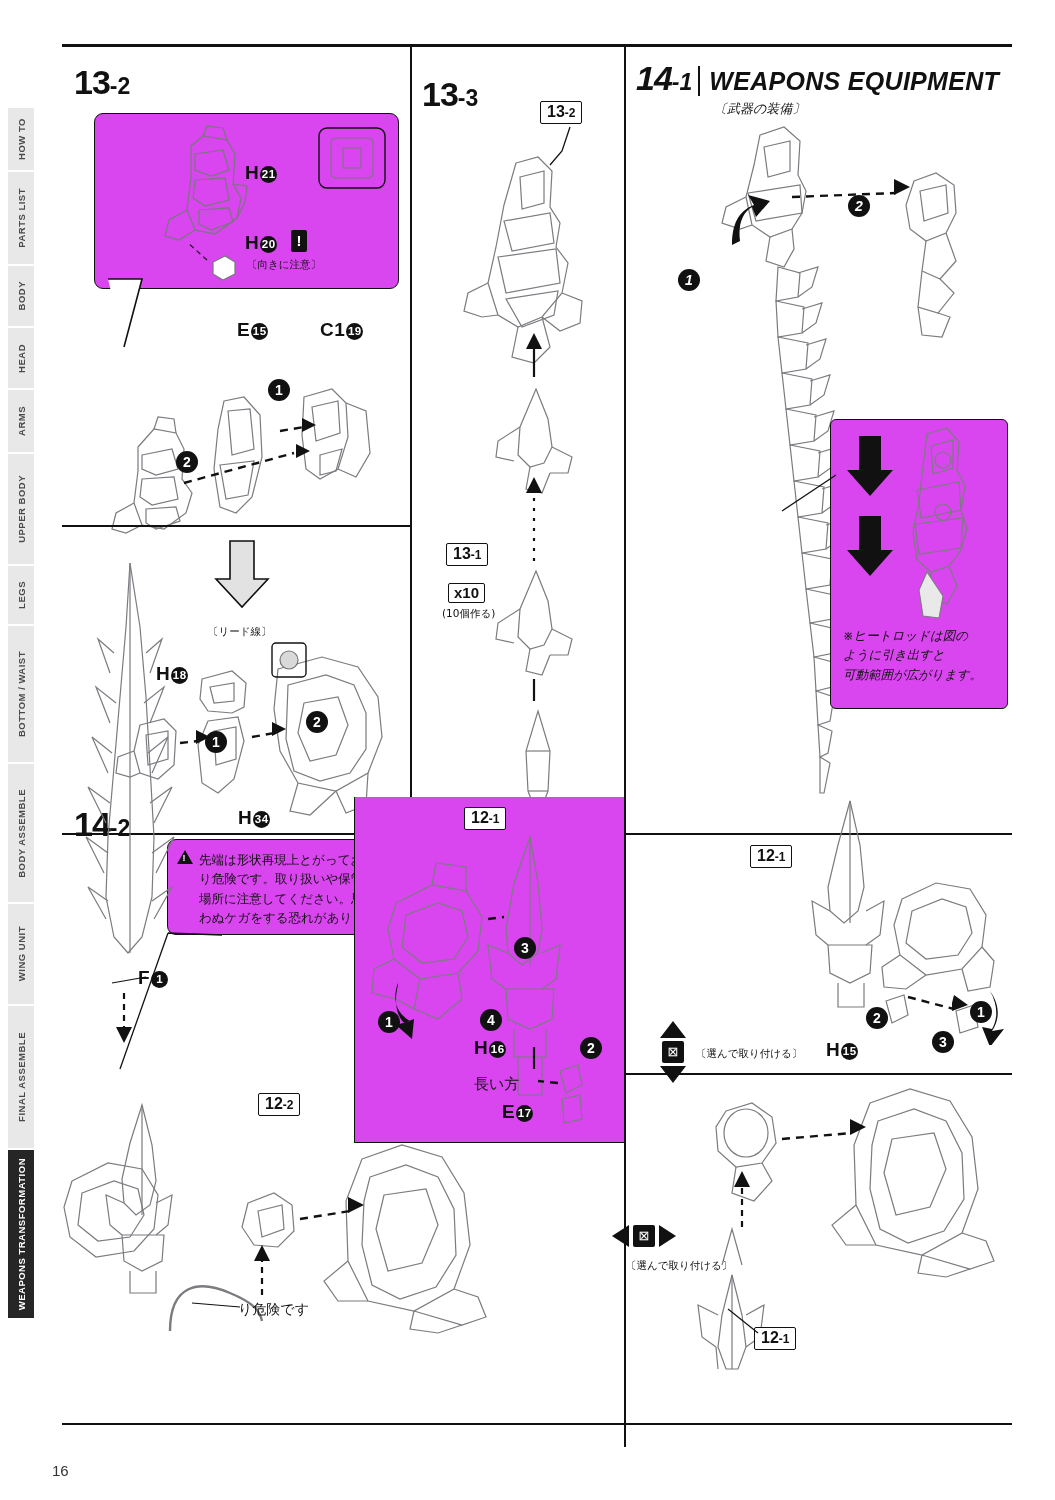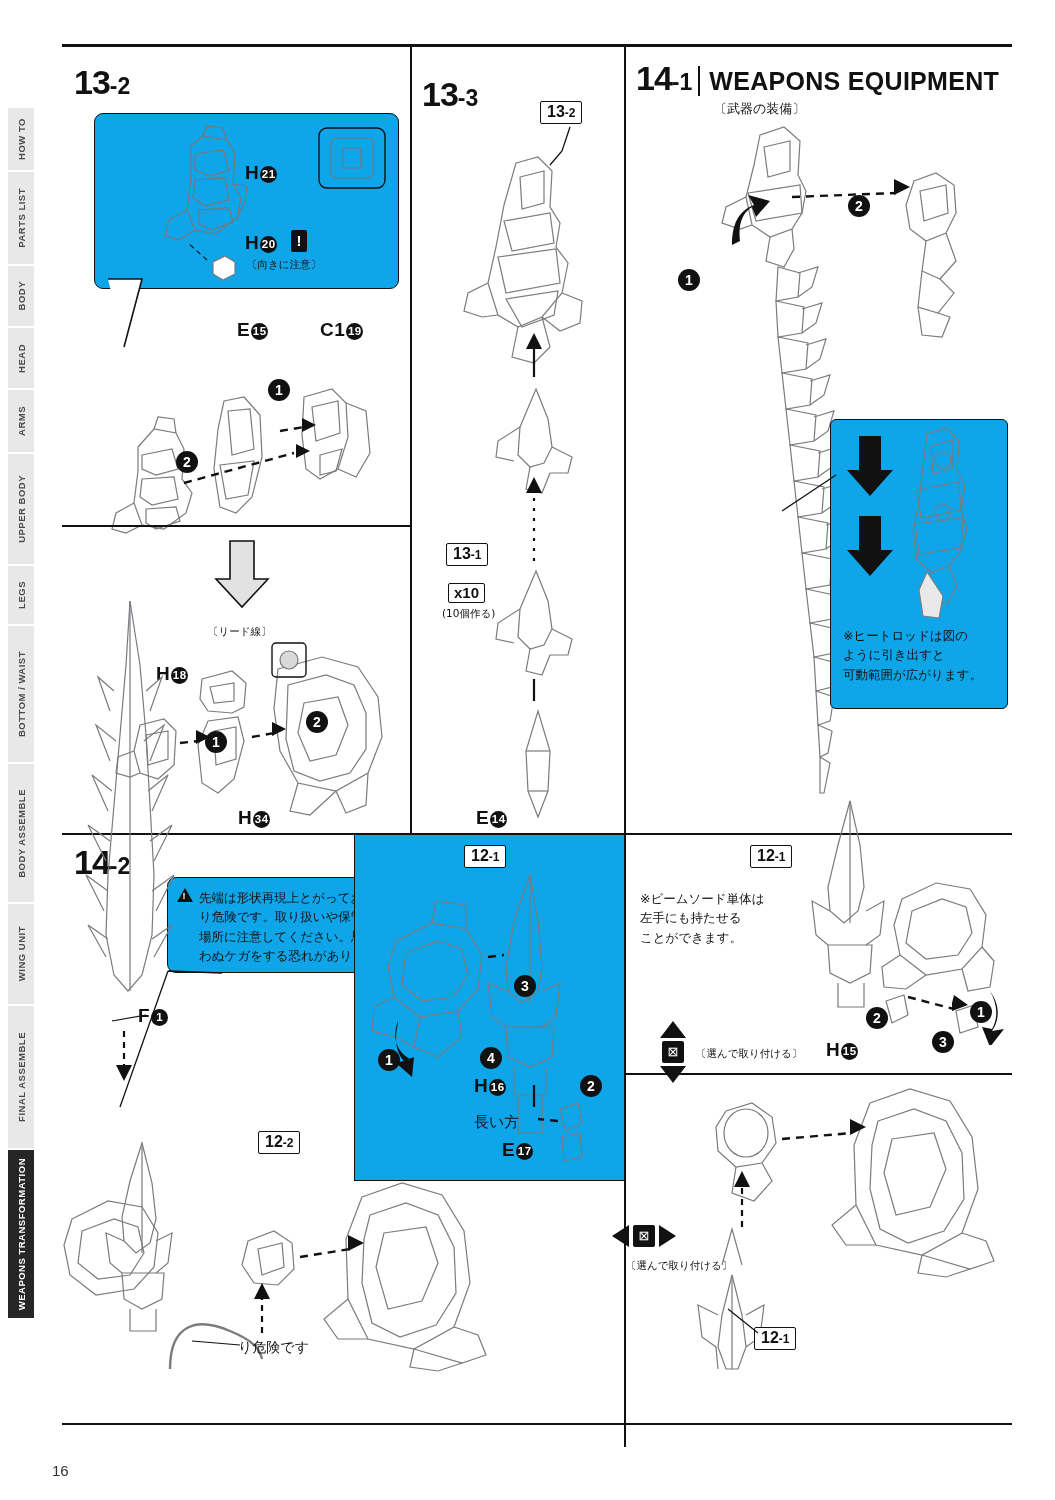--- a/index.html
+++ b/index.html
@@ -72,21 +72,21 @@
     text-align:center; line-height:17.5px; vertical-align:1px; margin-left:1px;
   }
   .stepnum {
     display:inline-block; width:22px; height:22px; border-radius:50%;
     background:#111; color:#fff; font-size:14px; font-weight:bold;
     text-align:center; line-height:22.5px;
   }
 
   
   .callout {
-    position:absolute; border:1.6px solid #111; border-radius:9px; background:#0ea5e9;
+    position:absolute; border:1.6px solid #111; border-radius:9px; background:#d946ef;
   }
   .note-jp {
     font-family:"DejaVu Sans", sans-serif; font-size:12.5px; line-height:1.55;
     color:#111;
   }
   .note-sm { font-family:"DejaVu Sans", sans-serif; font-size:10.5px; color:#111; }
 
   .warn-icon {
     display:inline-block; width:0; height:0; border-left:8px solid transparent;
     border-right:8px solid transparent; border-bottom:14px solid #111;
@@ -343,21 +343,21 @@
   </div>
   <div style="position:absolute; left:36px; top:524px;">
     <span class="ref-x">x10</span>
   </div>
   <div class="note-sm" style="position:absolute; left:30px; top:548px;">(10個作る)</div>
   <div class="plabel" style="position:absolute; left:64px; top:748px;">
     <span>E</span><span class="circnum">14</span>
   </div>
 </div>
 
-<div class="cell" style="left:626px; top:47px; width:386px; height:606px;">
+<div class="cell" style="left:626px; top:47px; width:386px; height:606px;font-style:italic;">
   <div class="step-no" style="position:absolute; left:10px; top:14px;">
     <span class="big">14</span><span class="small">-1</span><span class="rule-v"></span><span class="sec-title">WEAPONS EQUIPMENT</span>
   </div>
   <div class="sec-sub" style="position:absolute; left:88px; top:52px;">〔武器の装備〕</div>
 
   <svg class="art" style="left:48px; top:74px;" width="330" height="700" viewBox="0 0 330 700">
     <g fill="none" stroke="#7b7b80" stroke-width="1.2">
       <path d="M86 14 L110 6 L126 20 L124 54 L132 70 L128 92 L118 108 L96 116 L78 104 L72 76 L80 44 Z"></path>
       <path d="M90 26 L116 20 L116 50 L94 56 Z"></path>
       <path d="M74 72 L126 64 L128 92 L82 100 Z"></path>
@@ -425,21 +425,21 @@
     </svg>
     <div class="note-jp" style="position:absolute; left:12px; top:206px; white-space:pre-line;">※ヒートロッドは図の
 ように引き出すと
 可動範囲が広がります。</div>
   </div>
   <svg class="art" style="left:150px; top:420px;" width="70" height="70" viewBox="0 0 70 70">
     <path d="M60 8 L6 44" fill="none" stroke="#111" stroke-width="1.3"></path>
   </svg>
 </div>
 
-<div class="cell" style="left:62px; top:835px; width:562px; height:541px;">
+<div class="cell" style="left:62px; top:797px; width:562px; height:541px;">
   <div class="step-no" style="position:absolute; left:12px; top:10px;">
     <span class="big">14</span><span class="small">-2</span>
   </div>
 
   <div class="callout" style="left:105px; top:42px; width:230px; height:96px;">
     <div style="position:absolute; left:9px; top:10px; display:flex;">
       <span class="warn-icon"></span>
       <div class="note-jp" style="white-space:pre-line; margin-left:2px;">先端は形状再現上とがってお
 り危険です。取り扱いや保管
 場所に注意してください。思
@@ -558,23 +558,20 @@
   <svg class="art" style="left:124px; top:498px;" width="60" height="24" viewBox="0 0 60 24">
     <path d="M54 12 L6 8" fill="none" stroke="#111" stroke-width="1.2"></path>
   </svg>
 </div>
 
 <div class="cell" style="left:626px; top:835px; width:386px; height:541px;">
   <div style="position:absolute; left:124px; top:10px;">
     <span class="ref"><span>12</span><span class="sub">-1</span></span>
   </div>
 
-  <div class="note-jp" style="position:absolute; left:14px; top:54px; white-space:pre-line;">※ビームソード単体は
-左手にも持たせる
-ことができます。</div>
 
   <svg class="art" style="left:168px; top:-40px;" width="220" height="250" viewBox="0 0 220 250">
     <g fill="none" stroke="#7b7b80" stroke-width="1.2">
       <path d="M56 6 L66 50 L70 92 L64 116 L50 128 L36 116 L34 92 L44 50 Z"></path>
       <path d="M56 6 L56 128"></path>
       <path d="M36 116 L18 106 L22 140 L34 150 M72 116 L90 106 L86 140 L72 150"></path>
       <path d="M34 150 L36 178 L56 188 L76 178 L78 150 Z"></path>
       <path d="M44 188 L44 212 L70 212 L70 188"></path>
 
       <path d="M108 104 L142 88 L176 94 L192 120 L188 152 L168 174 L132 180 L106 160 L100 130 Z"></path>

